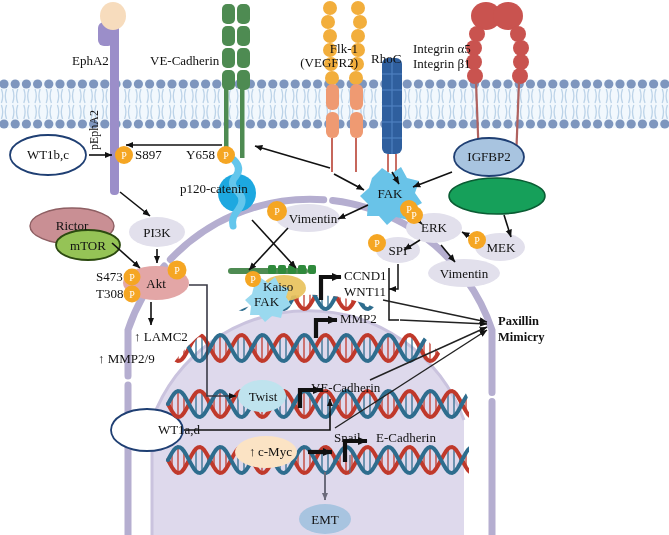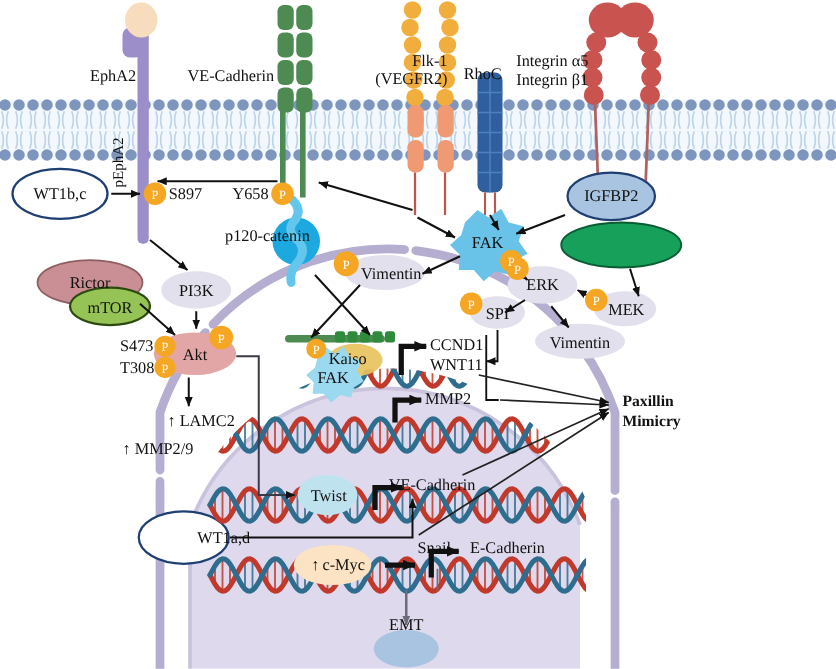--- a/index.html
+++ b/index.html
@@ -812,18 +812,18 @@
 <div class="lbl" style="left:254px;top:295px;">FAK</div>
 <div class="lbl" style="left:344px;top:269px;">CCND1</div>
 <div class="lbl" style="left:344px;top:285px;">WNT11</div>
 <div class="lbl" style="left:340px;top:312px;">MMP2</div>
 <div class="lbl node" style="left:240px;top:388px;width:46px;height:17px;">Twist</div>
 <div class="lbl" style="left:311px;top:381px;">VE-Cadherin</div>
 <div class="lbl" style="left:249px;top:445px;">↑</div>
 <div class="lbl" style="left:258px;top:445px;">c-Myc</div>
 <div class="lbl" style="left:334px;top:431px;">Snail</div>
 <div class="lbl" style="left:376px;top:431px;">E-Cadherin</div>
-<div class="lbl node" style="left:303px;top:491px;width:44px;height:17px;">EMT</div>
+<div class="lbl node" style="left:303px;top:511px;width:44px;height:17px;">EMT</div>
 
 <div class="lbl bold" style="left:498px;top:315px;">Paxillin</div>
 <div class="lbl bold" style="left:498px;top:331px;text-align:right;">Mimicry</div>
 
 </div>
 
 </body></html>

